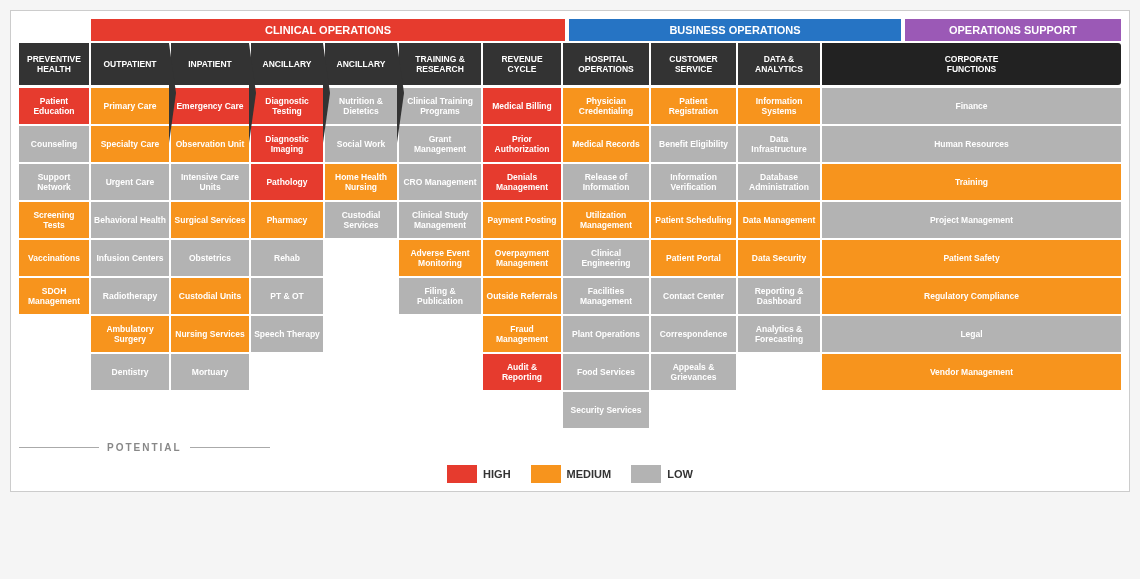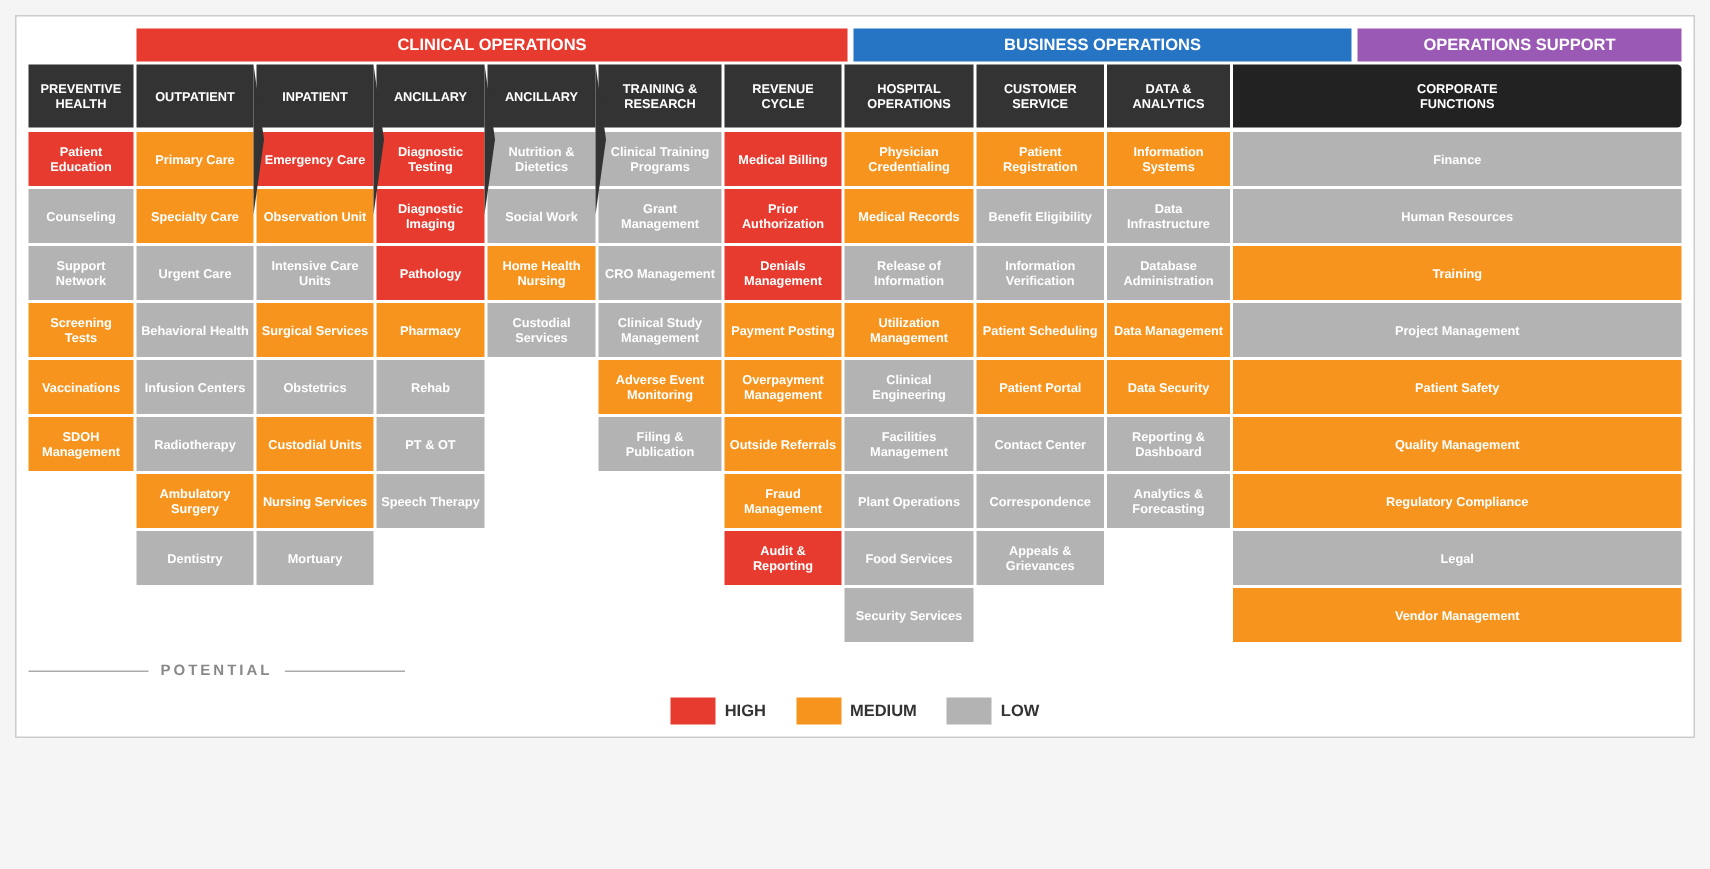--- a/index.html
+++ b/index.html
@@ -214,21 +214,20 @@
       <div class="cell empty"></div>
       <div class="cell empty"></div>
     </div>
 
     <div class="col" style="flex: 1;">
       <div class="cell gray">Finance</div>
       <div class="cell gray">Human Resources</div>
       <div class="cell orange">Training</div>
       <div class="cell gray">Project Management</div>
       <div class="cell orange">Patient Safety</div>
-      <div class="cell orange">Quality Management</div>
       <div class="cell orange">Regulatory Compliance</div>
       <div class="cell gray">Legal</div>
       <div class="cell orange">Vendor Management</div>
     </div>
   </div>
 
   <div style="margin-top: 14px;">
     <div class="potential-line">
       <span>POTENTIAL</span>
     </div>

